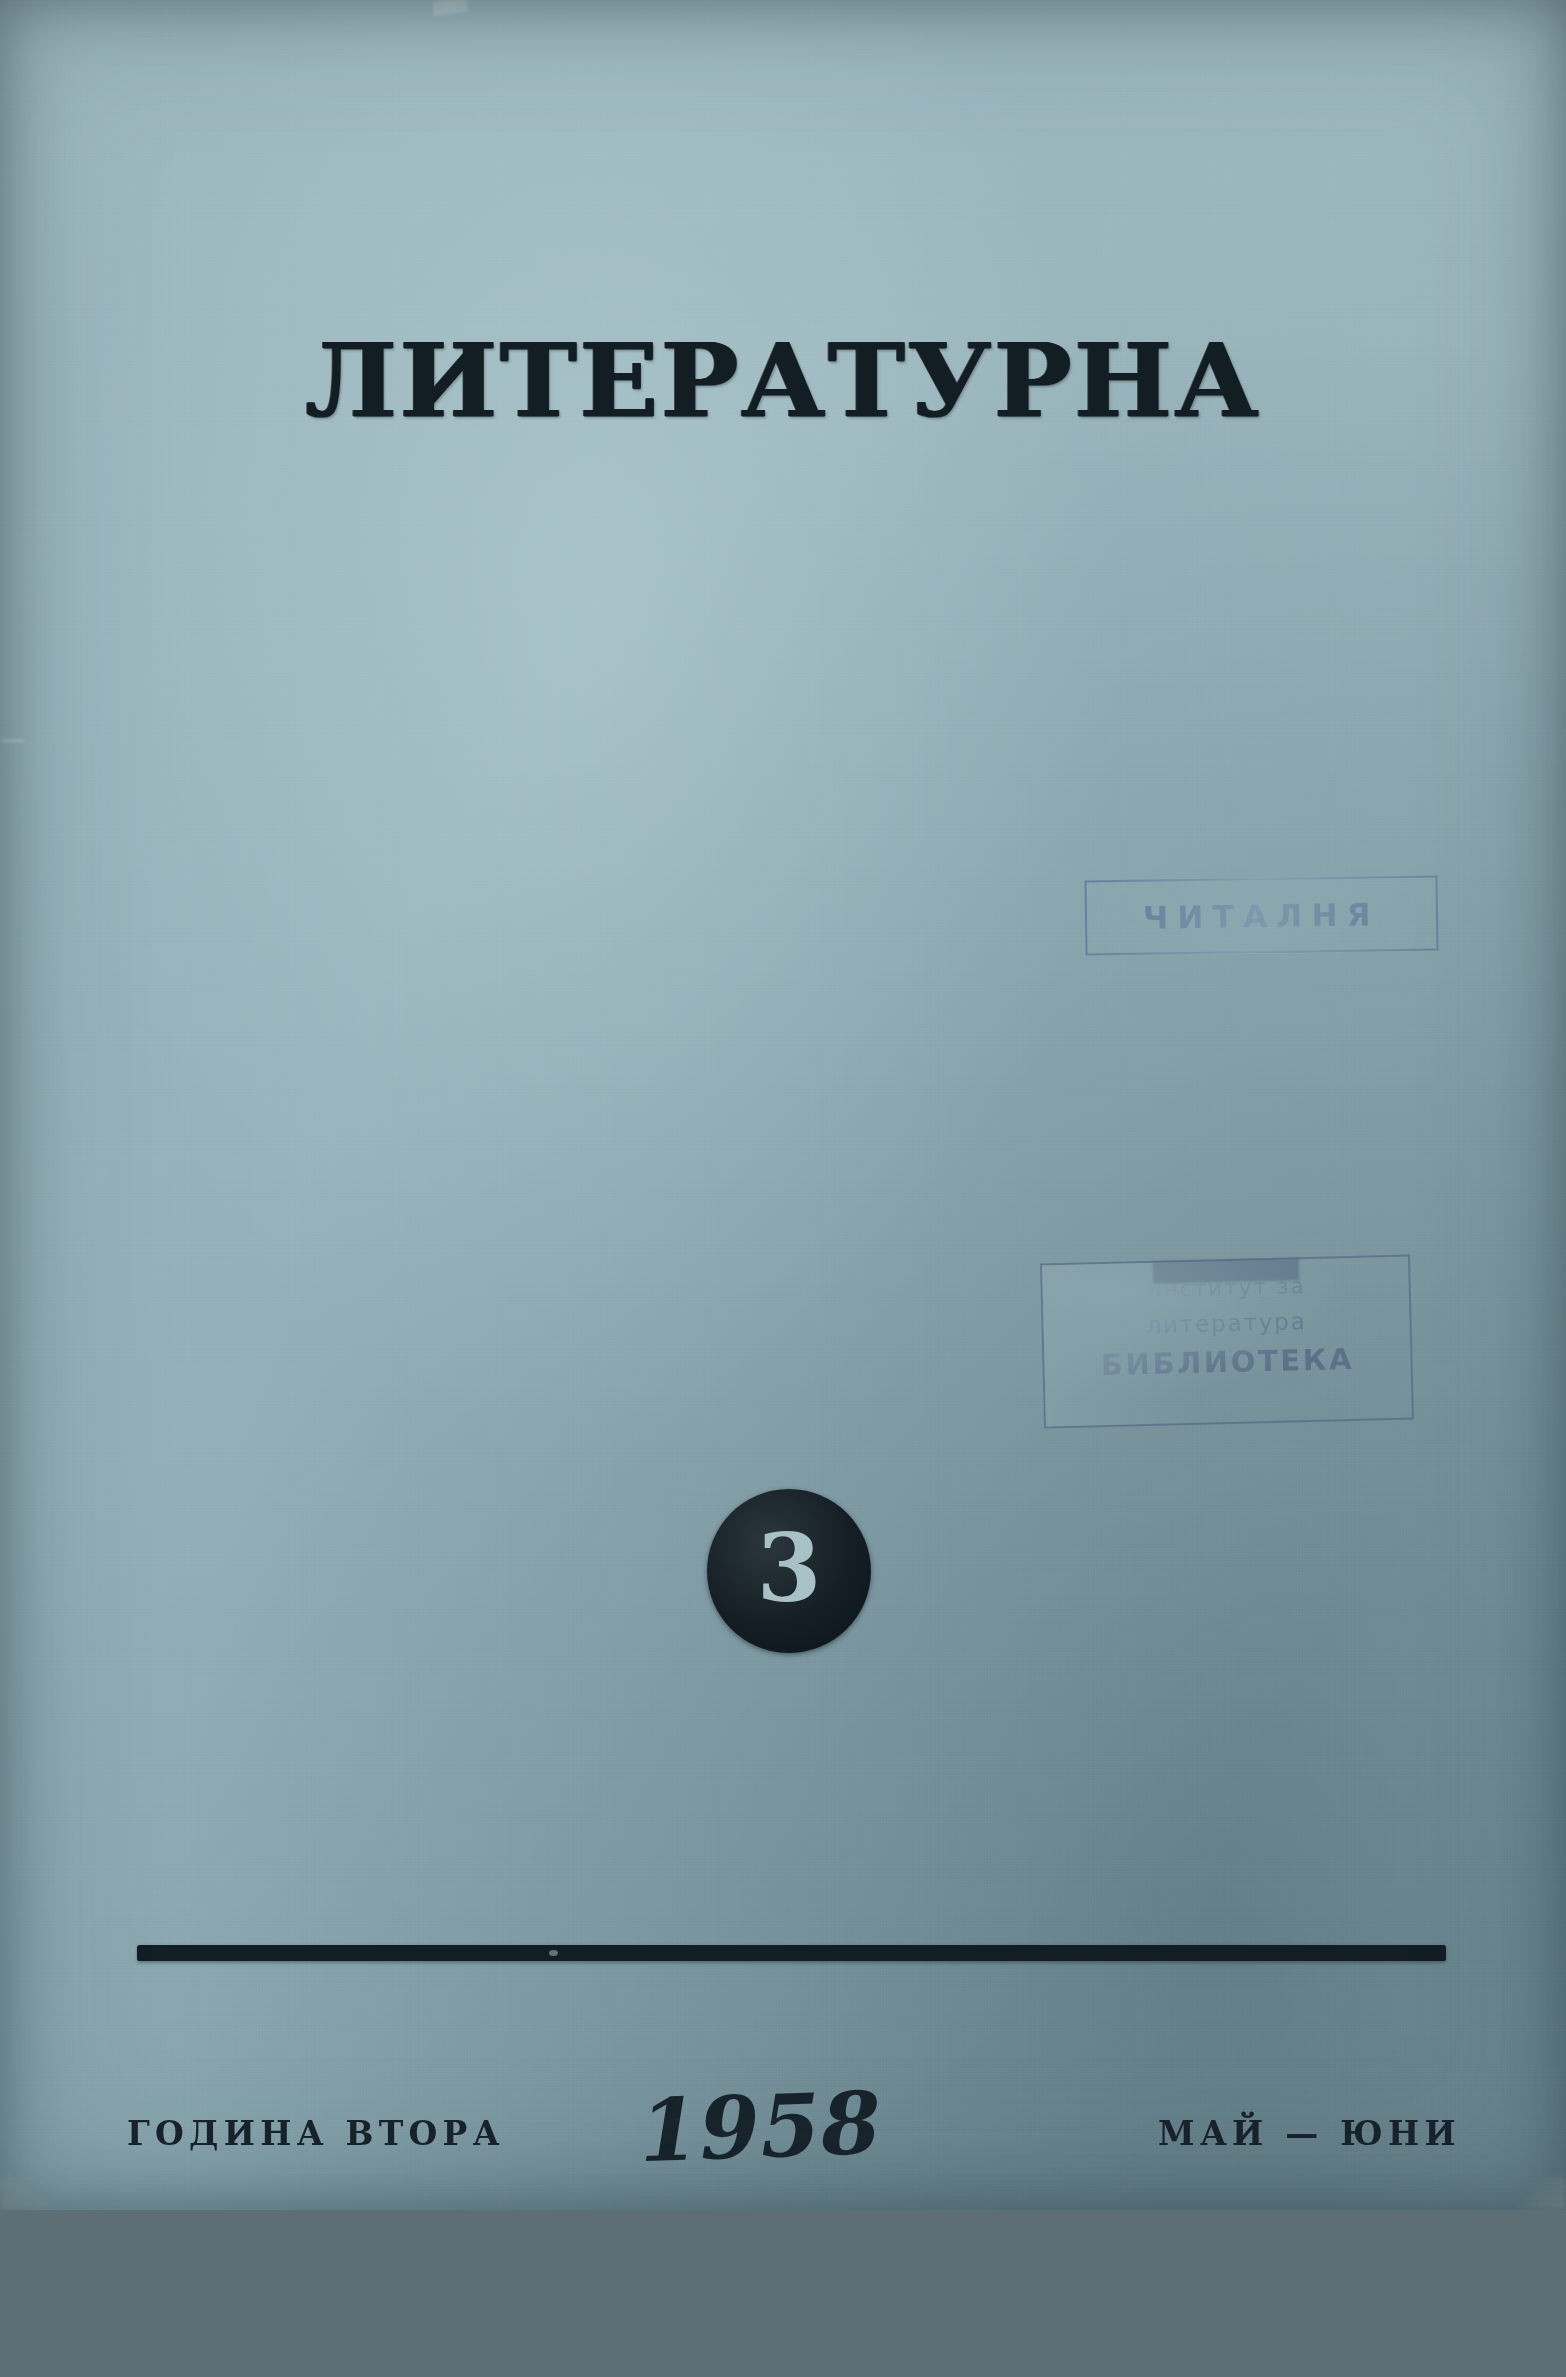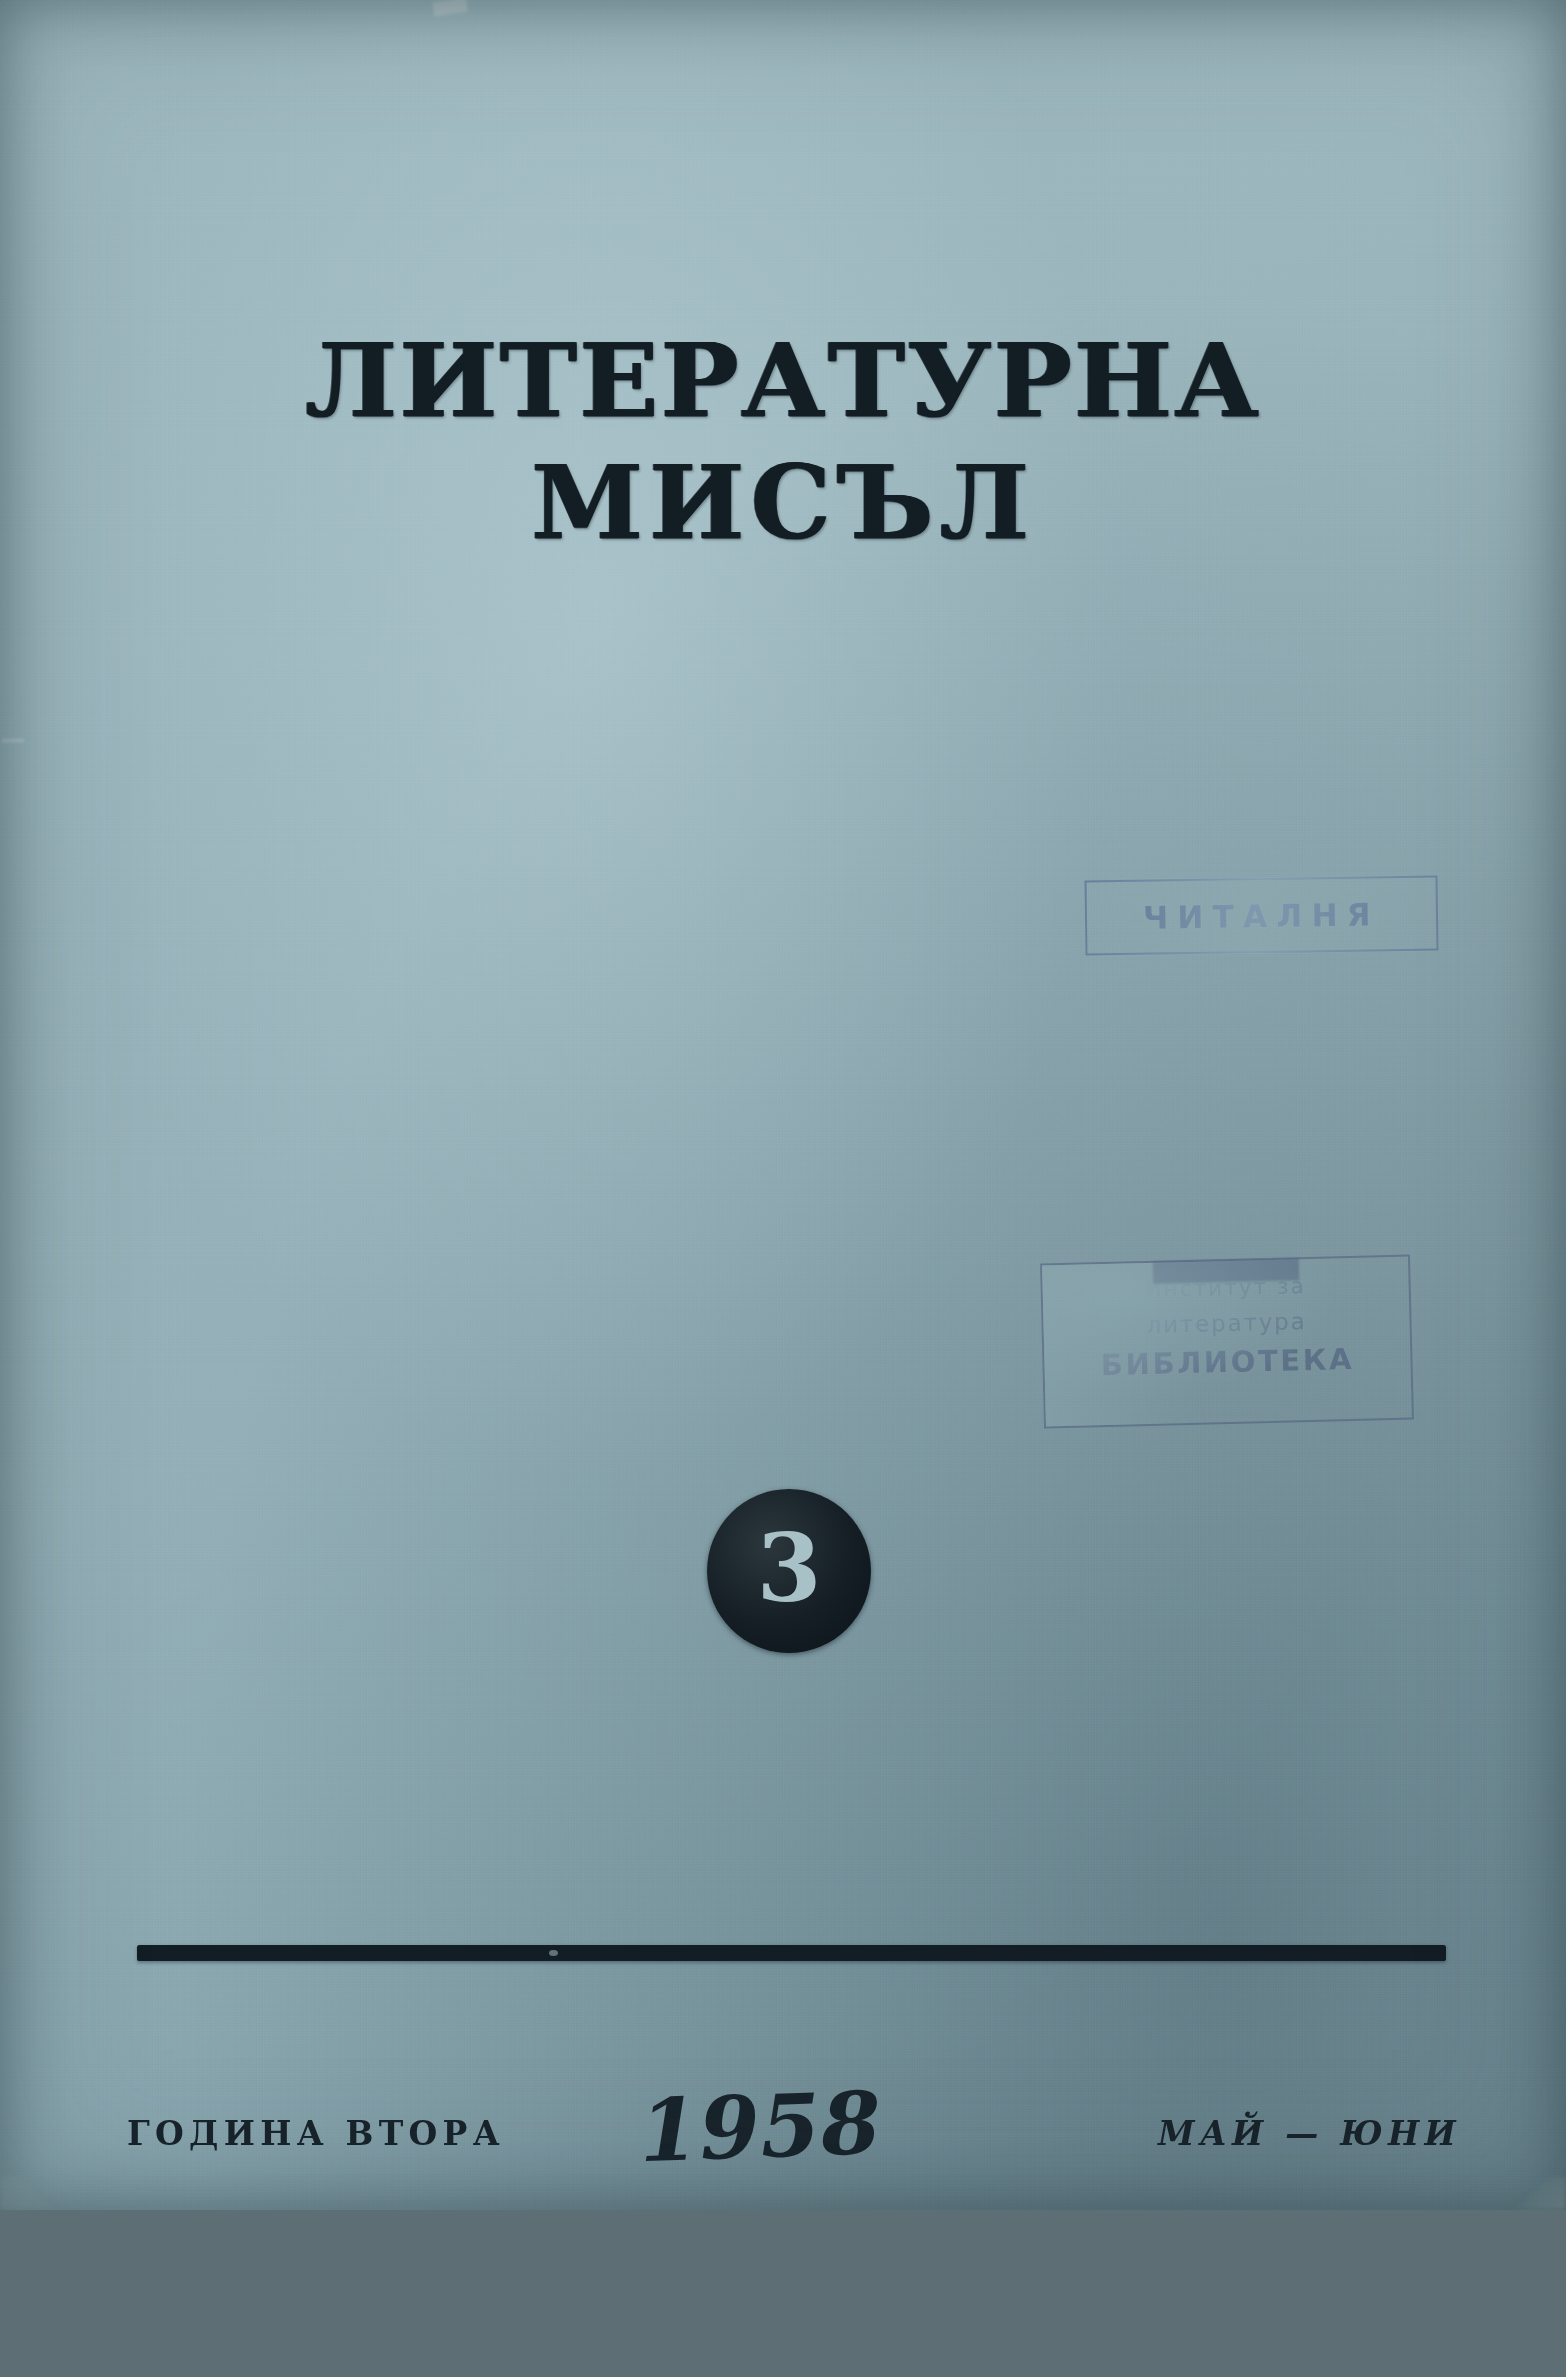--- a/index.html
+++ b/index.html
@@ -259,38 +259,36 @@
   }
   #footer-months {
     position: absolute;
     right: 129px;
     top: 31px;
     font-family: "DejaVu Serif", serif;
     font-weight: 700;
     font-size: 33px;
     letter-spacing: 0.16em;
     color: #17222a;
-    font-style: italic;
   }
 </style>
 </head>
 <body>
 
 <div id="cover">
 
   <div id="grain"></div>
 
   <div class="scuff" id="scuff-top"></div>
   <div class="scuff" id="scuff-left"></div>
   <div class="scuff" id="scuff-corner-br"></div>
   <div class="scuff" id="scuff-corner-bl"></div>
 
   <div id="title-block">
     <div class="title-line" id="title-line-1">ЛИТЕРАТУРНА</div>
-    <div class="title-line" id="title-line-2">МИСЪЛ</div>
   </div>
 
   <div id="stamp-reading-room">
     <div class="stamp-inner">ЧИТАЛНЯ</div>
   </div>
 
   <div id="stamp-library-smudge"></div>
   <div id="stamp-library">
     <div class="lib-l1">Институт за</div>
     <div class="lib-l2">литература</div>

